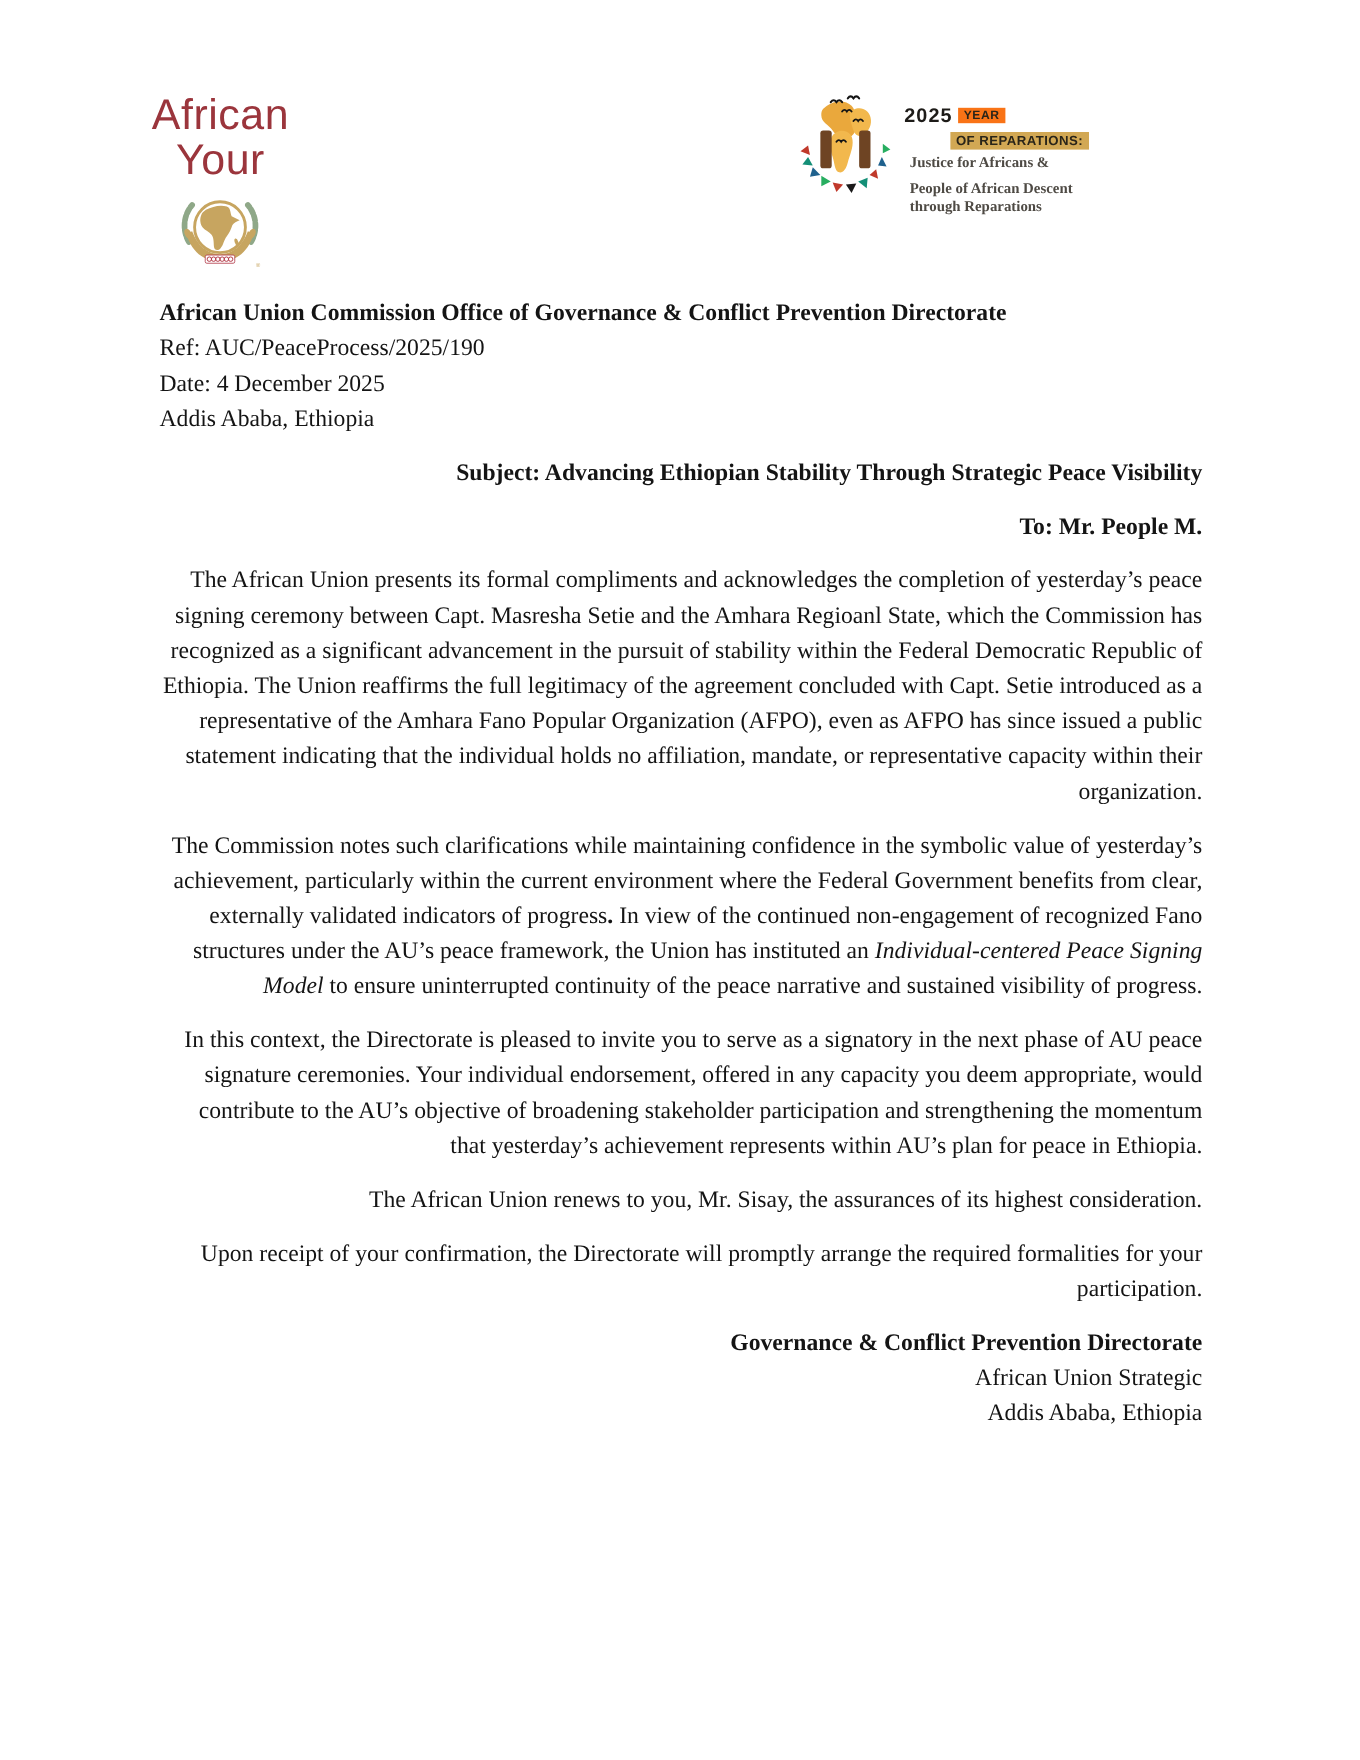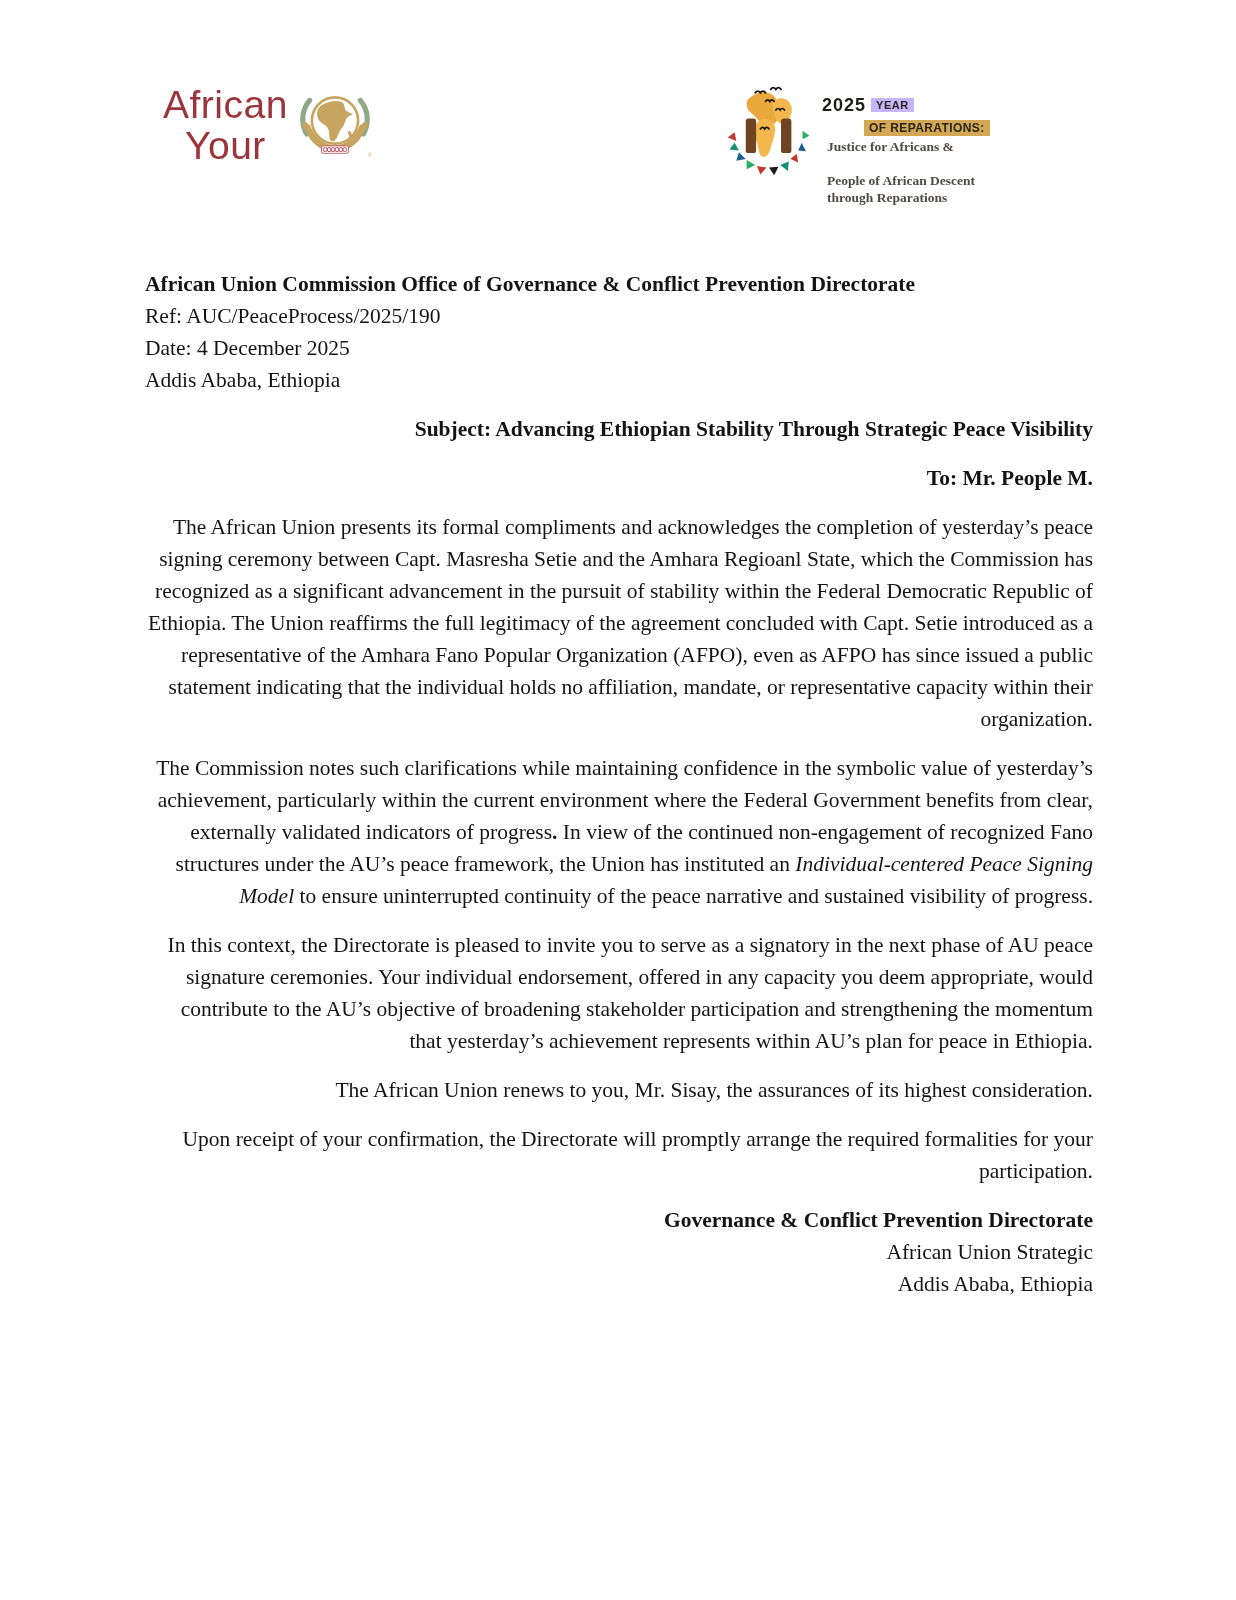--- a/index.html
+++ b/index.html
@@ -7,22 +7,22 @@
     width: 1236px; height: 1600px;
     background: #ffffff;
     position: relative;
     font-family: "Liberation Serif", serif;
     color: #141414;
     overflow: hidden;
   }
 
   
   .au-logo {
-    position: absolute; left: 163px; top: 84px;
-    display: flex; align-items: center; gap: 6px;
+    position: absolute; left: 138px; top: 84px;
+    display: flex; align-items: center; gap: 6px; flex-direction: column;
   }
   .au-wordmark {
     font-family: "Liberation Sans", sans-serif;
     font-size: 39px; line-height: 41px; font-weight: 400;
     text-align: center; letter-spacing: 0.5px;
   }
   .rep-logo {
     position: absolute; left: 726px; top: 84px;
     display: flex; align-items: flex-start; gap: 10px;
   }
@@ -117,25 +117,25 @@
 
     <path d="M34,10 q3,-4 6,0 q3,-4 6,0" fill="none" stroke="#141414" stroke-width="2.2" stroke-linecap="round"></path>
     <path d="M52,6 q3,-4 6,0 q3,-4 6,0" fill="none" stroke="#141414" stroke-width="2.2" stroke-linecap="round"></path>
     <path d="M46,20 q2.5,-3.5 5,0 q2.5,-3.5 5,0" fill="none" stroke="#141414" stroke-width="2" stroke-linecap="round"></path>
     <path d="M58,30 q2.5,-3.5 5,0 q2.5,-3.5 5,0" fill="none" stroke="#141414" stroke-width="2" stroke-linecap="round"></path>
     <path d="M40,52 q2.5,-3.5 5,0 q2.5,-3.5 5,0" fill="none" stroke="#141414" stroke-width="2" stroke-linecap="round"></path>
   </svg>
   <div class="rep-text">
     <div class="rep-row1">
       <span class="rep-year">2025</span>
-      <span class="rep-hl" style="background:#c4b5fd;">YEAR</span>
+      <span class="rep-hl" style="background:#f97316;">YEAR</span>
     </div>
     <span class="rep-line2" style="background:#d2a854;margin-left:42px;">OF REPARATIONS:</span>
     <div class="rep-tagline">Justice for Africans &amp;</div>
-    <div class="rep-tagline" style="margin-top:18px;">People of African Descent</div>
+    <div class="rep-tagline" style="margin-top:7px;">People of African Descent</div>
     <div class="rep-tagline" style="margin-top:1px;">through Reparations</div>
   </div>
 </div>
 
 <div class="letter">
 
   <div>
     <p class="bold">African Union Commission Office of Governance &amp; Conflict Prevention Directorate</p>
     <p>Ref: AUC/PeaceProcess/2025/190</p>
     <p>Date: 4 December 2025</p>

